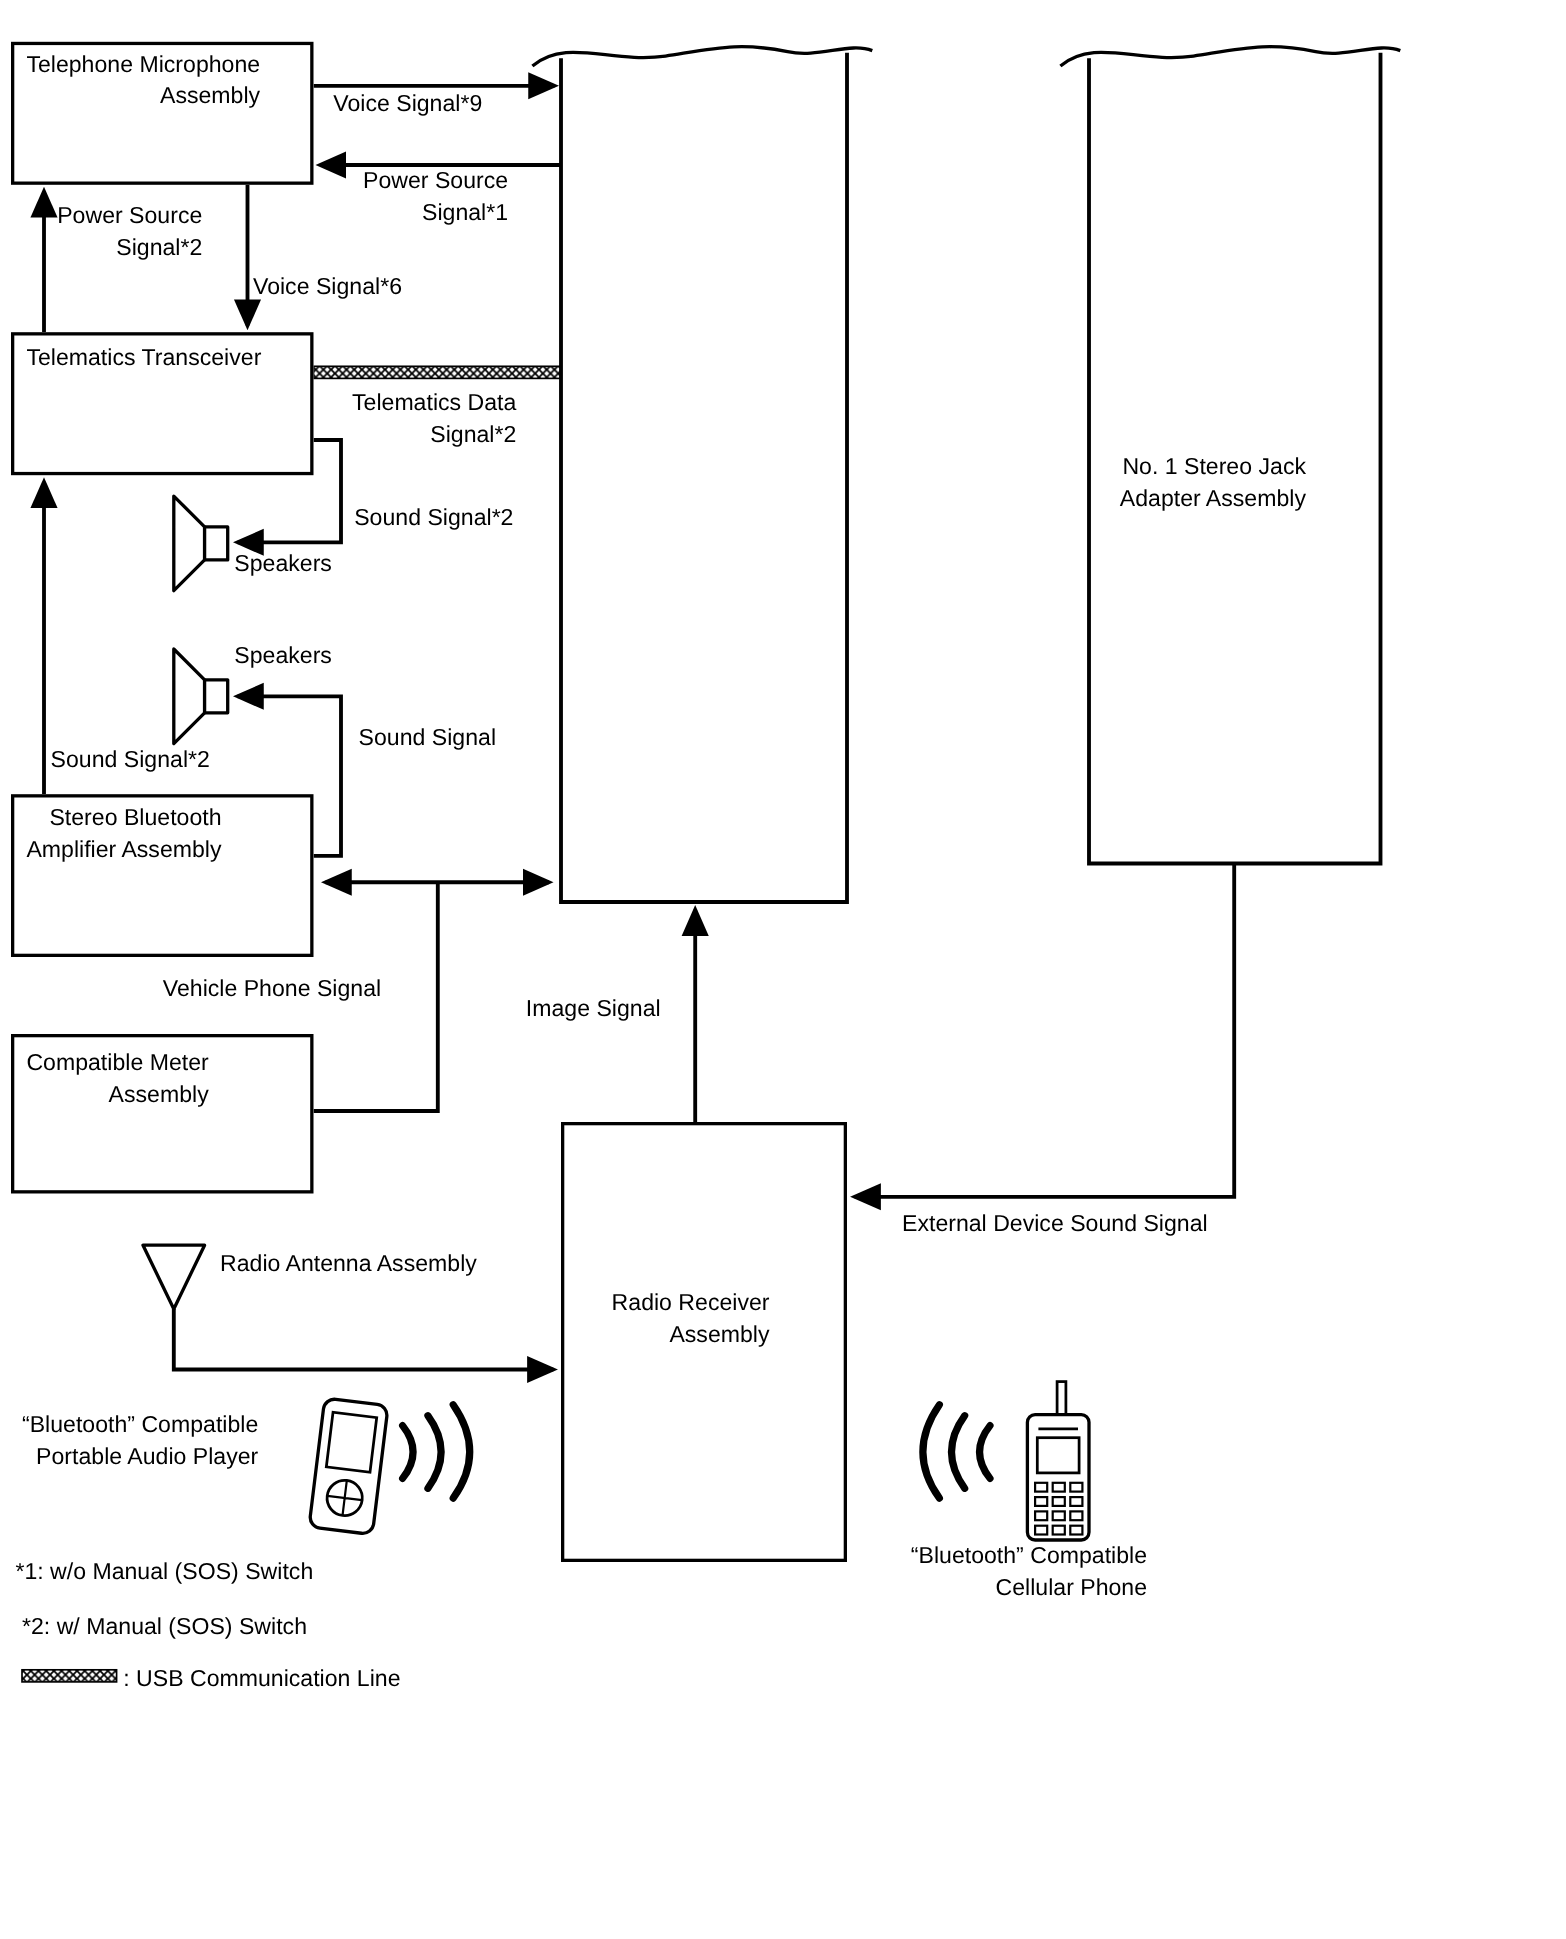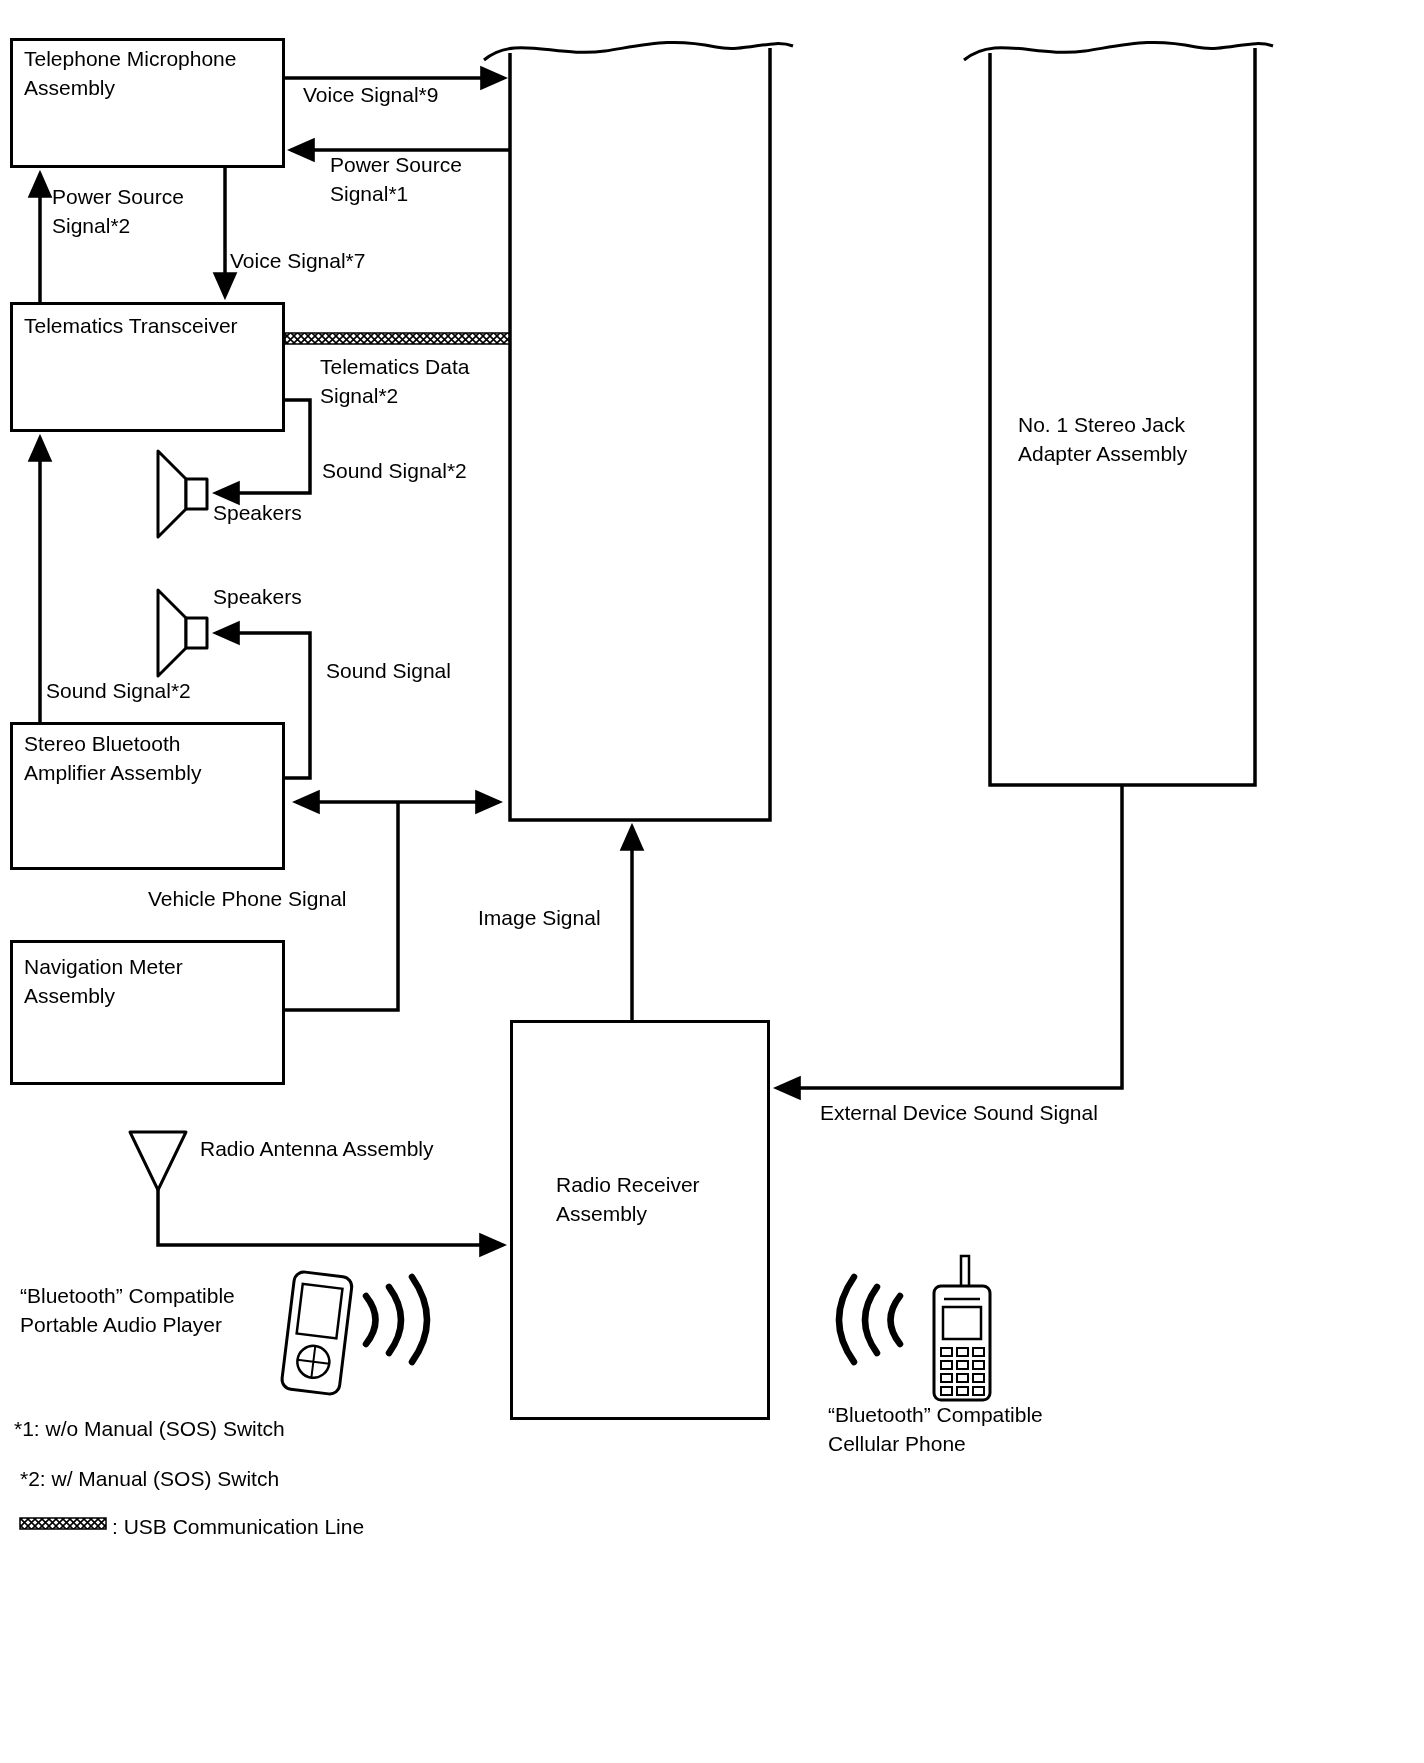--- a/index.html
+++ b/index.html
@@ -1,18 +1,18 @@
 <!DOCTYPE html>
 <html><head>
 <meta charset="utf-8">
 <style>
   * { margin:0; padding:0; box-sizing:border-box; }
   html,body { background:#ffffff; }
   body { font-family:"Liberation Sans","DejaVu Sans",sans-serif; color:#000; }
-  .canvas { position:relative; width:1424px; height:1763px; background:#fff; overflow:hidden; }
+  .canvas { position:relative; width:1424px; height:1763px; background:#fff; overflow:hidden;text-align:right; }
   svg.layer { position:absolute; left:0; top:0; }
   .ln { stroke:#000; stroke-width:3.5; fill:none; }
   .wave { stroke:#000; stroke-width:3; fill:none; }
   .box { position:absolute; border:3px solid #000; background:#fff; }
   .lbl { position:absolute; font-size:21px; line-height:1.4; white-space:pre-line; color:#000; }
 </style>
 </head>
 <body>
 
 <div class="canvas">
@@ -112,33 +112,33 @@
   <div class="box" style="left:10px;top:302px;width:275px;height:130px"></div>
   <div class="box" style="left:10px;top:722px;width:275px;height:148px"></div>
   <div class="box" style="left:10px;top:940px;width:275px;height:145px"></div>
   <div class="box" style="left:510px;top:1020px;width:260px;height:400px"></div>
 
   <div class="lbl" style="left:24px;top:44px">Telephone Microphone
 Assembly</div>
   <div class="lbl" style="left:24px;top:311px">Telematics Transceiver</div>
   <div class="lbl" style="left:24px;top:729px">Stereo Bluetooth
 Amplifier Assembly</div>
-  <div class="lbl" style="left:24px;top:952px">Navigation Meter
+  <div class="lbl" style="left:24px;top:952px">Compatible Meter
 Assembly</div>
   <div class="lbl" style="left:1018px;top:410px">No. 1 Stereo Jack
 Adapter Assembly</div>
   <div class="lbl" style="left:556px;top:1170px">Radio Receiver
 Assembly</div>
 
   <div class="lbl" style="left:303px;top:80px">Voice Signal*9</div>
   <div class="lbl" style="left:330px;top:150px">Power Source
 Signal*1</div>
   <div class="lbl" style="left:52px;top:182px">Power Source
 Signal*2</div>
-  <div class="lbl" style="left:230px;top:246px">Voice Signal*7</div>
+  <div class="lbl" style="left:230px;top:246px">Voice Signal*6</div>
   <div class="lbl" style="left:320px;top:352px">Telematics Data
 Signal*2</div>
   <div class="lbl" style="left:322px;top:456px">Sound Signal*2</div>
   <div class="lbl" style="left:213px;top:498px">Speakers</div>
   <div class="lbl" style="left:213px;top:582px">Speakers</div>
   <div class="lbl" style="left:326px;top:656px">Sound Signal</div>
   <div class="lbl" style="left:46px;top:676px">Sound Signal*2</div>
   <div class="lbl" style="left:148px;top:884px">Vehicle Phone Signal</div>
   <div class="lbl" style="left:478px;top:903px">Image Signal</div>
   <div class="lbl" style="left:820px;top:1098px">External Device Sound Signal</div>

